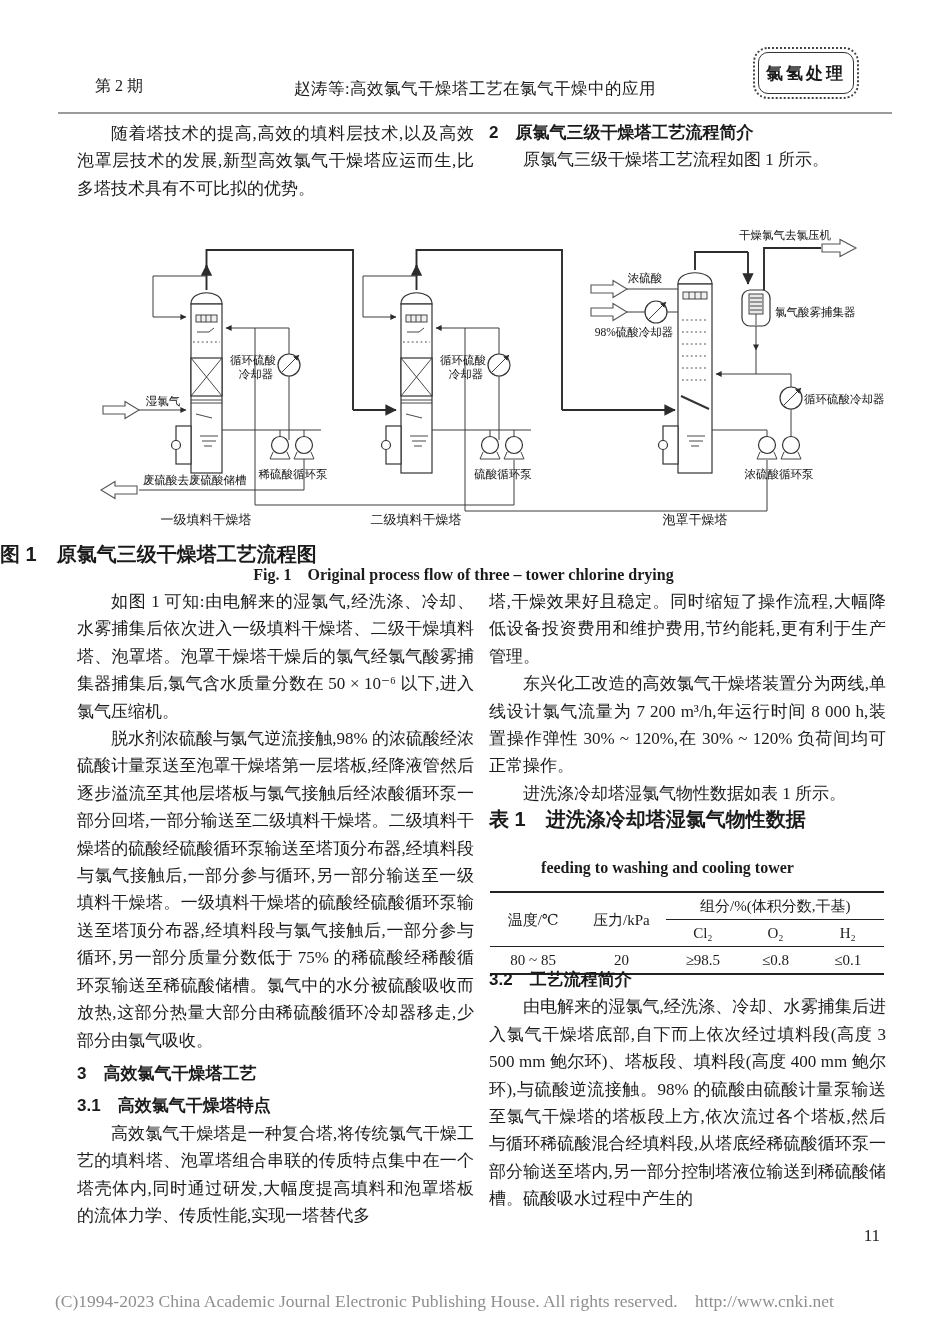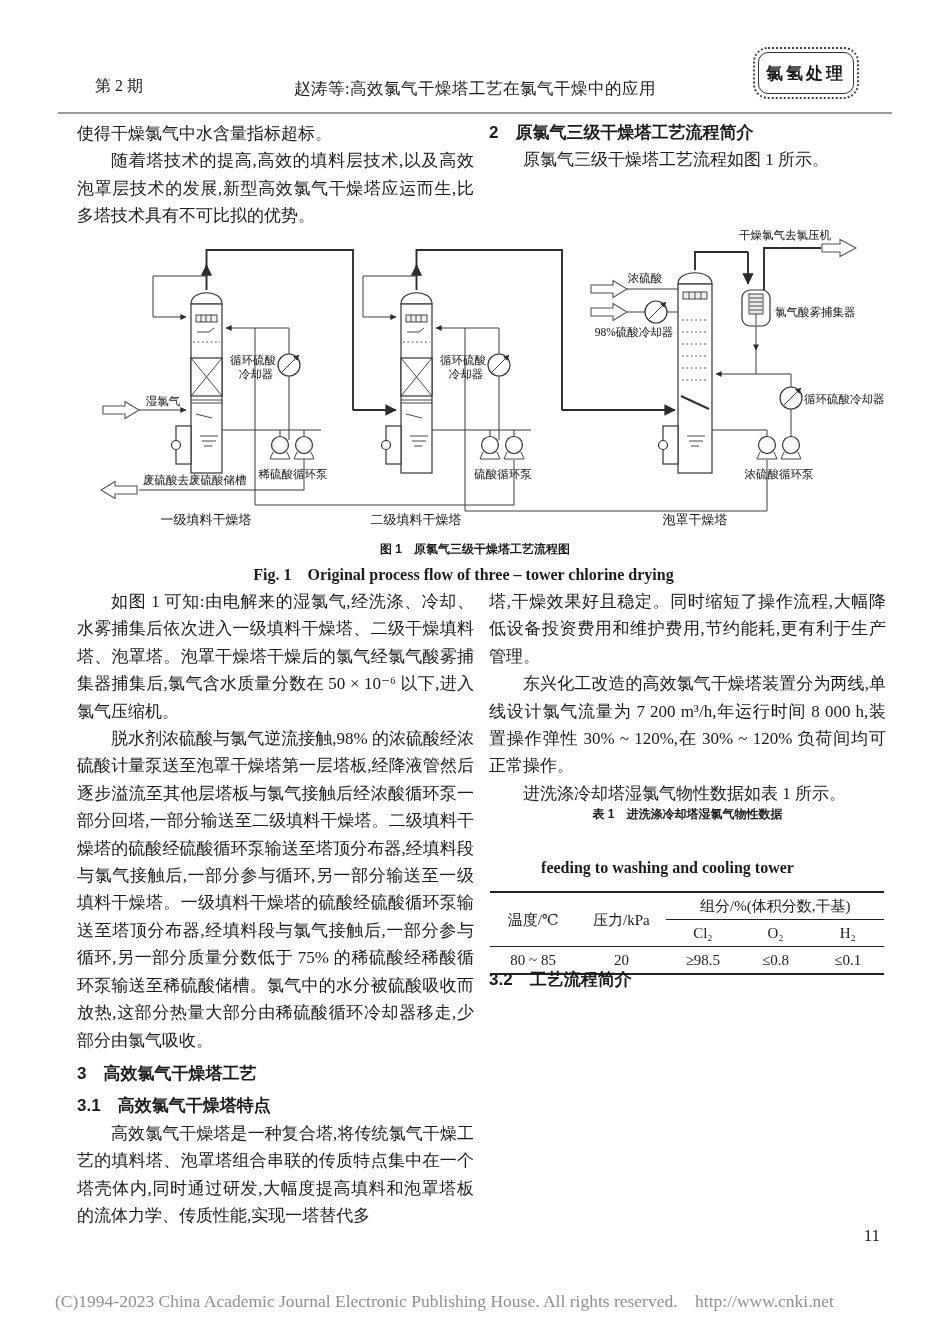--- a/index.html
+++ b/index.html
@@ -9,21 +9,21 @@
   .hdr-issue{left:95px;top:76px;font-size:16px;}
   .hdr-title{left:0;top:78px;width:950px;text-align:center;font-size:16.5px;letter-spacing:.5px;}
   .stamp{left:758px;top:52px;width:94px;height:40px;border:1.6px solid #333;border-radius:10px;
          outline:2px dotted #444;outline-offset:3.5px;display:flex;align-items:center;justify-content:center;
          font-size:17px;letter-spacing:3px;font-weight:600;}
   .rule{left:58px;top:112px;width:834px;height:2px;background:#9b9b9b;}
   .col{width:397px;font-size:17px;line-height:27.4px;text-align:justify;}
   .col p{margin:0;}
   .ind{text-indent:2em;}
   .h{font-weight:bold;font-family:"Liberation Sans","DejaVu Sans",sans-serif;font-size:17px;}
-  .capzh{font-weight:bold;font-family:"Liberation Sans","DejaVu Sans",sans-serif;font-size:12px;text-align:center;}
+  .capzh{font-weight:bold;font-family:"Liberation Sans","DejaVu Sans",sans-serif;font-size:20px;text-align:left;}
   .capen{font-weight:bold;font-size:16px;text-align:center;}
   .t1{width:394px;border-collapse:collapse;font-size:15px;text-align:center;
       border-top:2px solid #222;border-bottom:2px solid #222;}
   .t1 th,.t1 td{font-weight:normal;padding:3px 2px;line-height:20px;}
   .t1 .grp{border-bottom:1px solid #222;}
   .t1 .hb{border-bottom:1.2px solid #222;}
   .pagenum{left:834px;top:1226px;width:46px;text-align:right;font-size:17px;}
   .footer{left:55px;top:1291px;font-size:17.5px;color:#8f8f8f;white-space:pre;
           font-family:"Liberation Serif","DejaVu Serif",serif;}
   svg text{font-size:11.5px;fill:#111;font-family:"Liberation Serif","DejaVu Serif",serif;}
@@ -40,21 +40,20 @@
 <div class="page">
 
   <div class="abs hdr-issue">第 2 期</div>
   <div class="abs hdr-title">赵涛等:高效氯气干燥塔工艺在氯气干燥中的应用</div>
   <div class="abs stamp">
     <span>氯氢处理</span>
   </div>
   <div class="abs rule"></div>
 
   <div class="abs col" style="left:77px;top:120px;">
-    <p>使得干燥氯气中水含量指标超标。</p>
     <p class="ind">随着塔技术的提高,高效的填料层技术,以及高效泡罩层技术的发展,新型高效氯气干燥塔应运而生,比多塔技术具有不可比拟的优势。</p>
   </div>
   <div class="abs col" style="left:489px;top:119px;">
     <p class="h">2　原氯气三级干燥塔工艺流程简介</p>
     <p class="ind">原氯气三级干燥塔工艺流程如图 1 所示。</p>
   </div>
 
   <svg class="abs" style="left:85px;top:228px;" width="800" height="308" viewBox="0 0 800 308">
     <defs>
       <marker id="ah" markerWidth="8" markerHeight="8" refX="5.6" refY="3" orient="auto">
@@ -275,18 +274,19 @@
       <td>20</td>
       <td>≥98.5</td>
       <td>≤0.8</td>
       <td>≤0.1</td>
     </tr>
   </tbody>
     </table>
 
   <div class="abs col" style="left:489px;top:966px;">
     <p class="h">3.2　工艺流程简介</p>
+    <p class="ind">由电解来的湿氯气,经洗涤、冷却、水雾捕集后进入氯气干燥塔底部,自下而上依次经过填料段(高度 3 500 mm 鲍尔环)、塔板段、填料段(高度 400 mm 鲍尔环),与硫酸逆流接触。98% 的硫酸由硫酸计量泵输送至氯气干燥塔的塔板段上方,依次流过各个塔板,然后与循环稀硫酸混合经填料段,从塔底经稀硫酸循环泵一部分输送至塔内,另一部分控制塔液位输送到稀硫酸储槽。硫酸吸水过程中产生的</p>
   </div>
 
   <div class="abs pagenum">11</div>
   <div class="abs footer">(C)1994-2023 China Academic Journal Electronic Publishing House. All rights reserved.    http://www.cnki.net</div>
 
 </div>
 
 </body></html>

